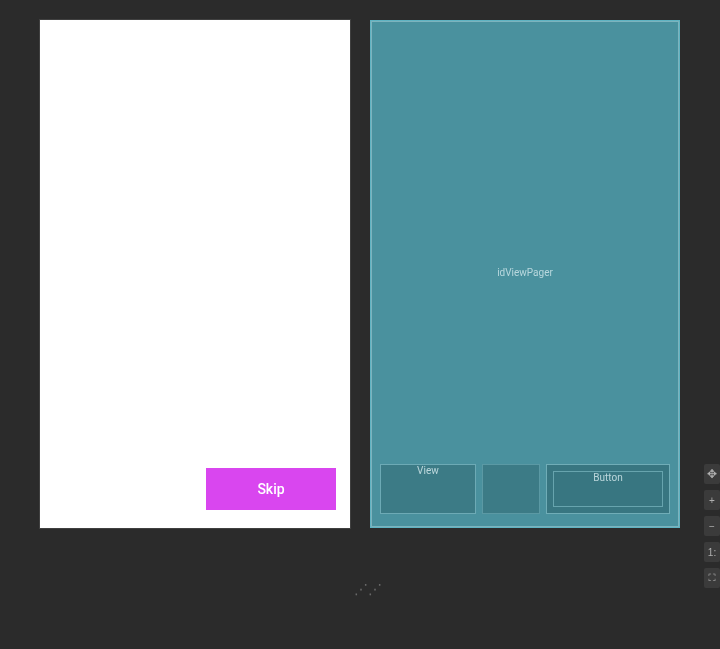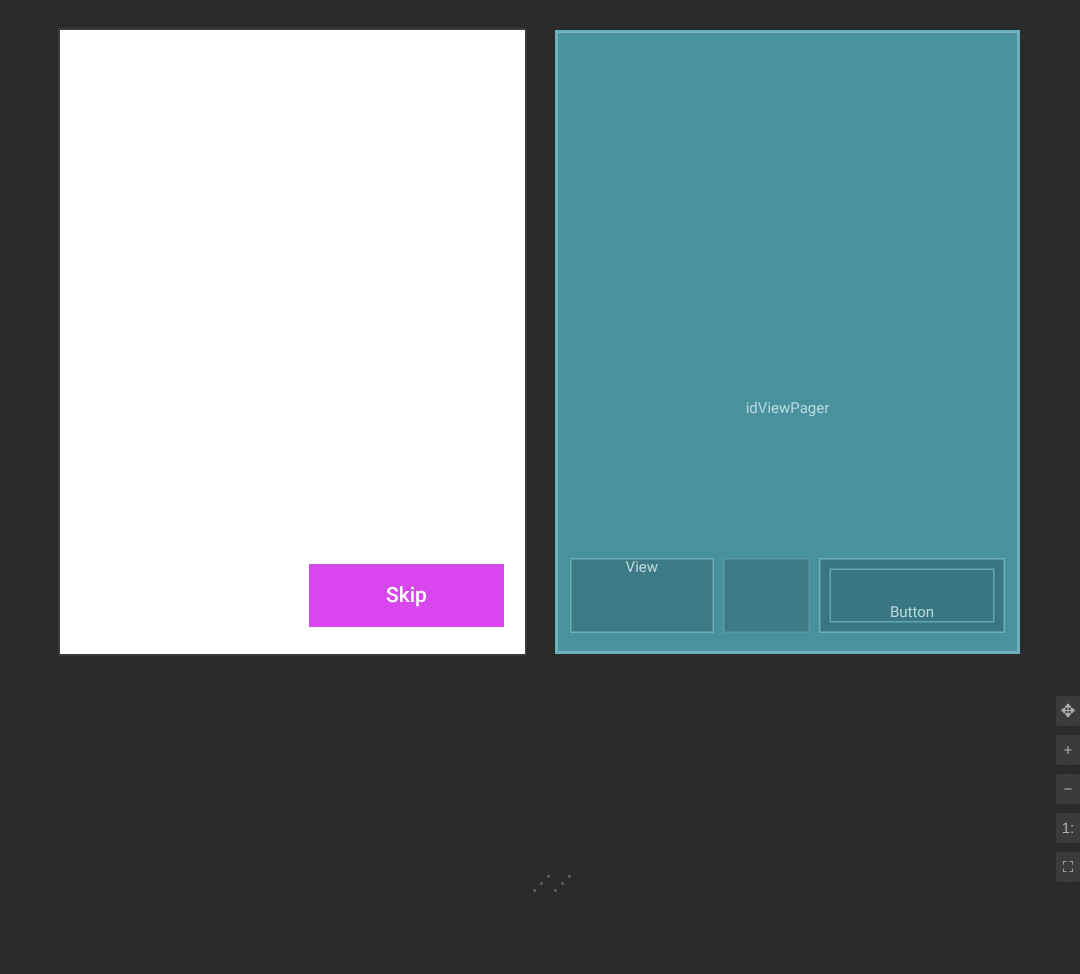--- a/index.html
+++ b/index.html
@@ -12,21 +12,21 @@
       position: relative;
     }
     .editor-canvas {
       display: flex;
       gap: 20px;
       padding: 20px 20px 20px 40px;
       height: 100%;
     }
     .device-frame {
       width: 310px;
-      height: 416px;
+      height: 508px;
       position: relative;
       flex-shrink: 0;
     }
     .design-surface {
       background: #ffffff;
       width: 100%;
       height: 100%;
       position: relative;
       box-shadow: 0 0 0 1px rgba(255,255,255,0.1);
     }
@@ -108,21 +108,21 @@
       position: relative;
     }
     .bp-button-inner {
       position: absolute;
       top: 6px;
       left: 6px;
       right: 6px;
       bottom: 6px;
       border: 1px solid rgba(150,210,220,0.5);
       display: flex;
-      align-items: flex-end;
+      align-items: flex-start;
       justify-content: center;
     }
     .resize-grip {
       position: absolute;
       bottom: 48px;
       left: 354px;
       width: 16px;
       height: 16px;
       color: rgba(200,200,200,0.4);
       font-size: 14px;

